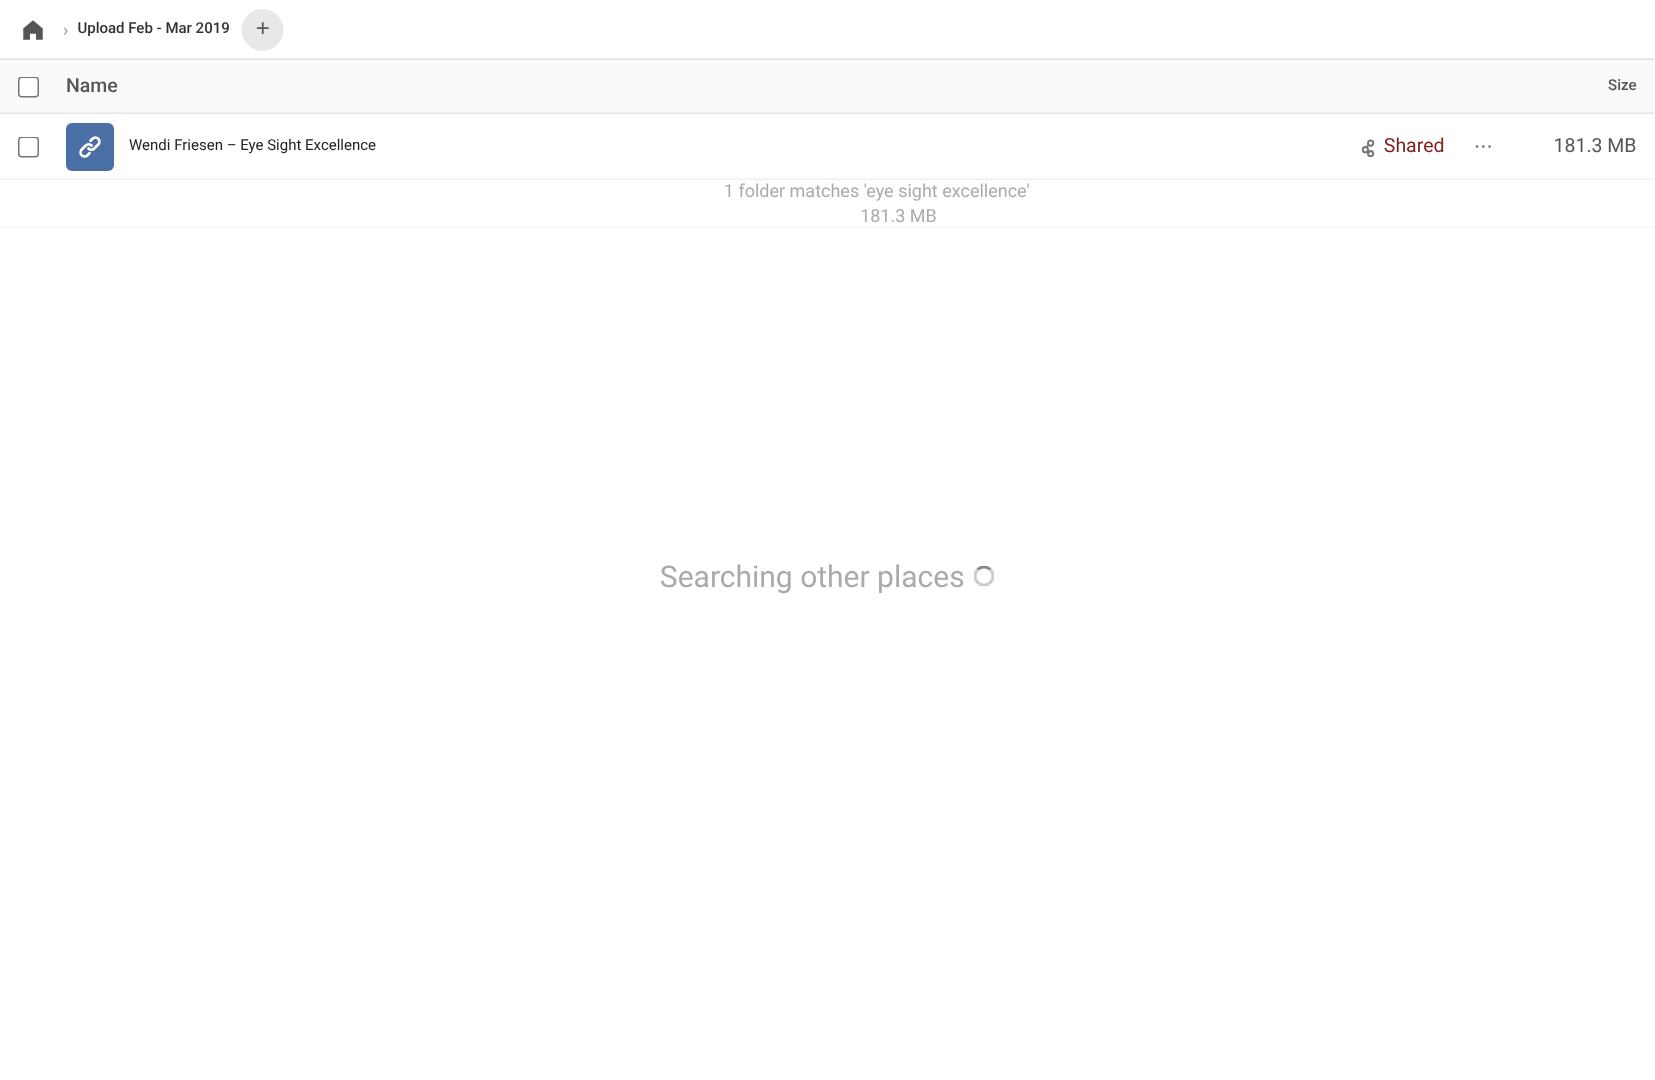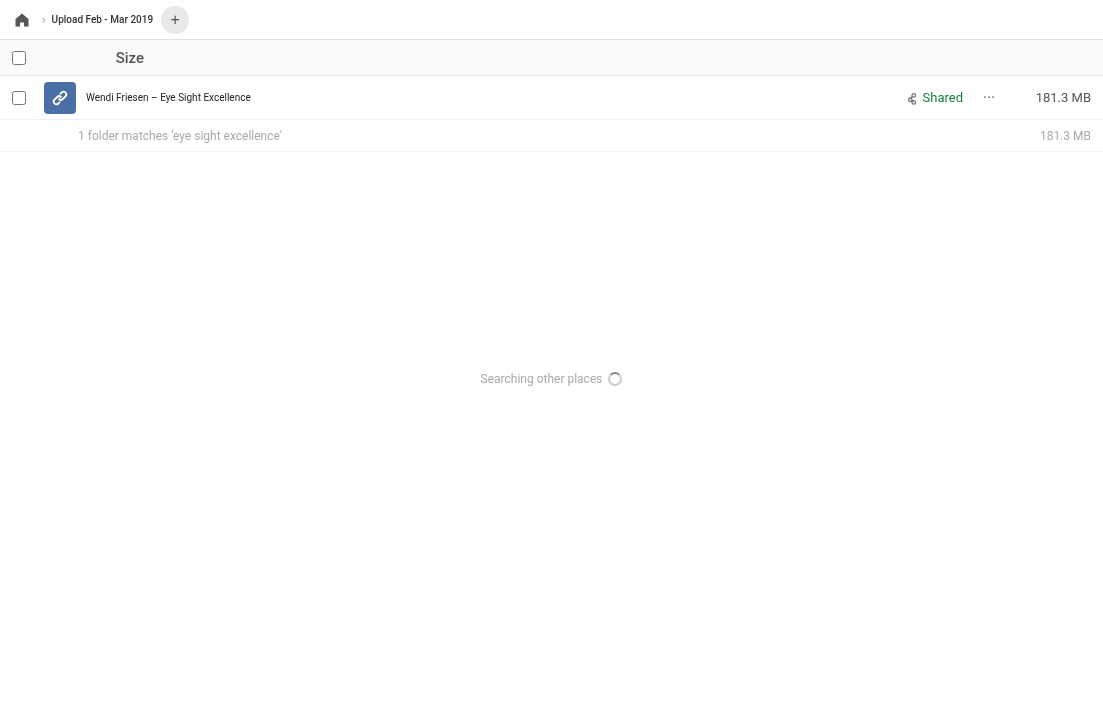--- a/index.html
+++ b/index.html
@@ -84,21 +84,21 @@
     }
 
     .col-name-header {
       flex: 1;
       font-size: 13px;
       color: #555;
       font-weight: 500;
     }
 
     .col-size-header {
-      font-size: 15px;
+      font-size: 10px;
       color: #555;
       font-weight: 500;
       text-align: right;
       width: 100px;
     }
 
     
     .file-row {
       display: flex;
       align-items: center;
@@ -135,21 +135,21 @@
     .file-name {
       flex: 1;
       font-size: 10px;
       color: #222;
     }
 
     .shared-badge {
       display: flex;
       align-items: center;
       gap: 4px;
-      color: #15803d;
+      color: #7f1d1d;
       font-size: 13px;
       margin-right: 12px;
     }
 
     .shared-badge svg {
       width: 14px;
       height: 14px;
     }
 
     .more-btn {
@@ -173,20 +173,21 @@
     }
 
     
     .sub-row {
       display: flex;
       align-items: center;
       height: 32px;
       padding: 0 12px 0 78px;
       border-bottom: 1px solid #f5f5f5;
       background: #fff;
+      flex-direction: column;
     }
 
     .sub-row-text {
       flex: 1;
       font-size: 12px;
       color: #aaa;
     }
 
     .sub-row-size {
       font-size: 12px;
@@ -198,21 +199,21 @@
     
     .searching-section {
       display: flex;
       flex-direction: column;
       align-items: center;
       justify-content: center;
       margin-top: 220px;
     }
 
     .searching-text {
-      font-size: 12px;
+      font-size: 20px;
       color: #aaa;
       display: flex;
       align-items: center;
       gap: 6px;
     }
 
     .spinner {
       width: 14px;
       height: 14px;
       border: 2px solid #ccc;
@@ -237,20 +238,21 @@
   </div>
   <span class="breadcrumb-chevron">›</span>
   <span class="breadcrumb-text">Upload Feb - Mar 2019</span>
   <button class="add-button">+</button>
 </div>
 
 <div class="column-header-row">
   <div class="col-checkbox">
     <input type="checkbox" style="width: 14px; height: 14px;">
   </div>
+  <div class="col-name-header">Name</div>
   <div class="col-size-header">Size</div>
 </div>
 
 <div class="file-row">
   <div class="row-checkbox">
     <input type="checkbox" style="width: 14px; height: 14px;">
   </div>
   <div class="file-icon">
 
     <svg viewBox="0 0 20 20" fill="white">

